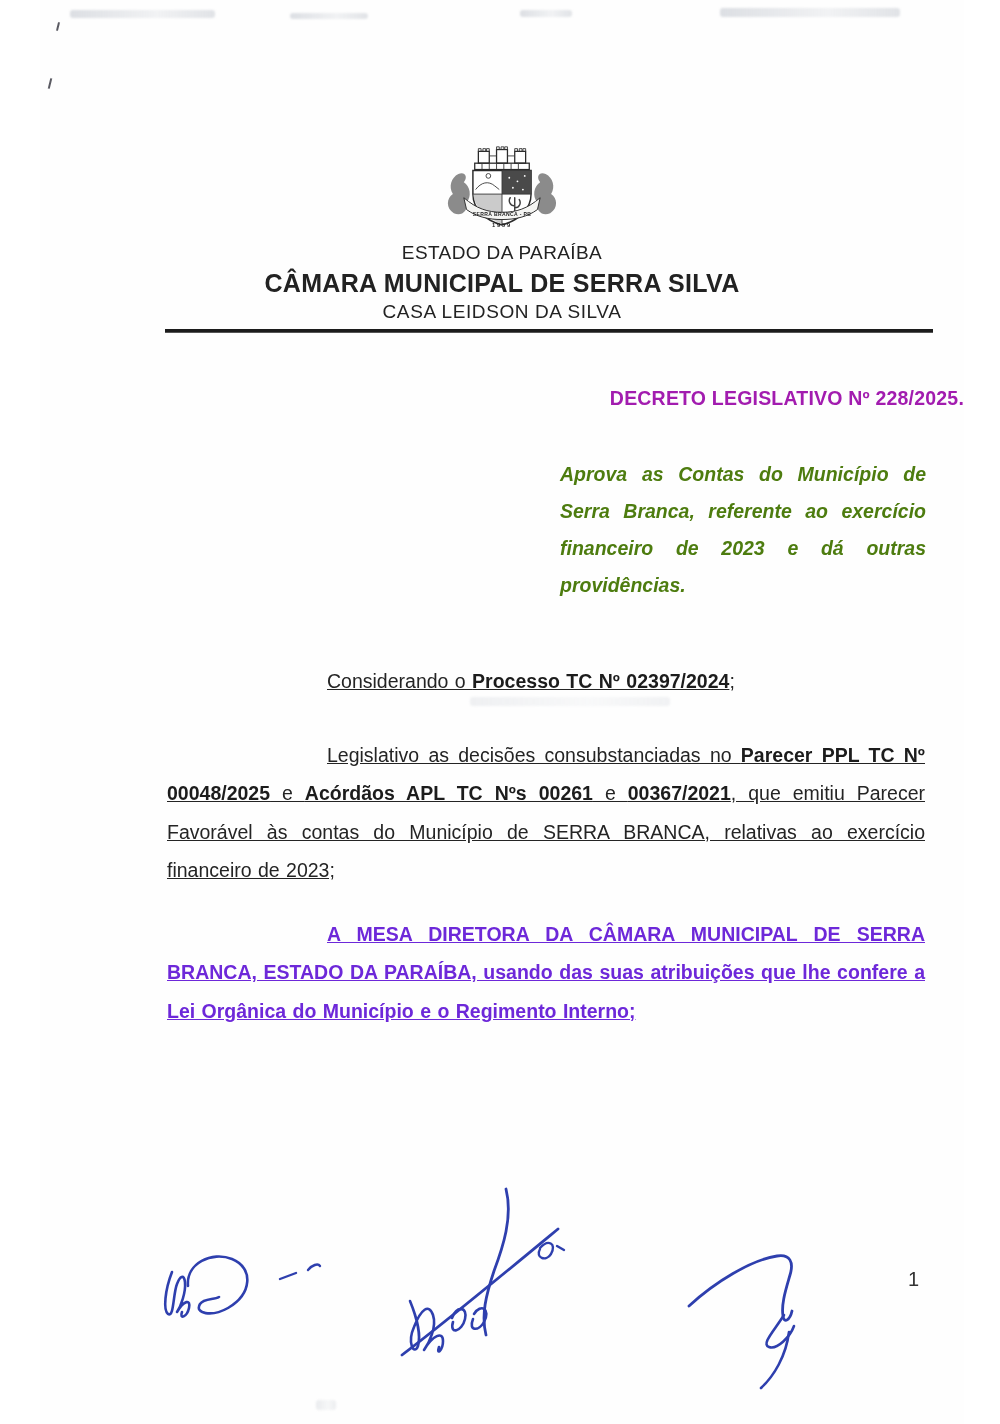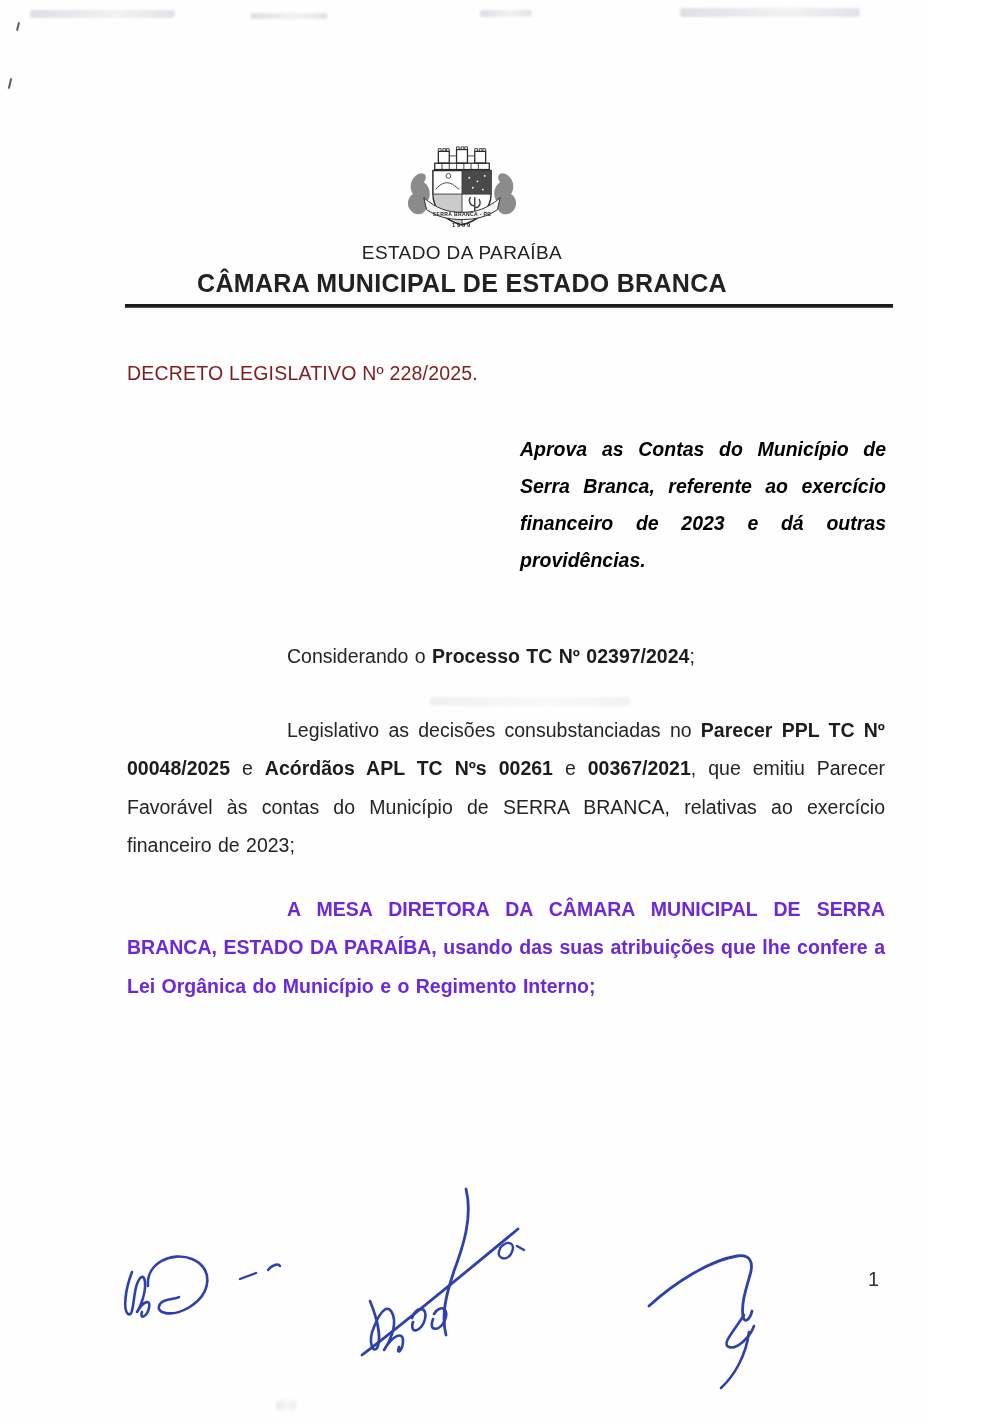--- a/index.html
+++ b/index.html
@@ -1,37 +1,37 @@
 <!DOCTYPE html>
 <html lang="pt-BR"><head>
 <meta charset="utf-8">
 <style>
   html,body{margin:0;padding:0;}
   body{width:1000px;height:1424px;background:#ffffff;font-family:"Liberation Sans",sans-serif;}
-  .page{position:relative;width:924px;height:1424px;background:#fefefe;overflow:hidden;color:#242424;}
+  .page{position:relative;width:924px;height:1424px;background:#fefefe;overflow:hidden;color:#242424;margin-left:40px;}
 
   
   .artifact{position:absolute;pointer-events:none;}
   .smudge{background:linear-gradient(90deg,rgba(150,158,172,.32),rgba(150,158,172,.12) 60%,rgba(150,158,172,.28));filter:blur(1.2px);border-radius:3px;}
   .tickmark{width:2px;height:9px;background:#5a5a62;border-radius:2px;transform:rotate(14deg);filter:blur(.3px);}
 
   
   .crest-row{padding-top:138px;text-align:center;height:92px;}
   .crest-row svg{display:inline-block;}
   .hline{text-align:center;color:#222;}
   .state{margin-top:12px;font-size:19px;line-height:22px;letter-spacing:.4px;}
   .chamber{margin-top:4px;font-size:25px;line-height:30px;font-weight:700;letter-spacing:.3px;}
   .house{margin-top:3px;font-size:19px;line-height:22px;letter-spacing:.6px;}
   .rule{margin:6px 0 0 125px;width:768px;height:3px;background:#1c1c1c;border-bottom:1px solid #555;}
 
   
-  .doc-title{margin:54px 0 0 127px;font-size:19.5px;font-weight:400;letter-spacing:.2px;color:#7f1d1d;}
-  .epigraph{margin:46px 0 0 520px;width:366px;font-size:19.5px;line-height:37px;font-weight:700;font-style:italic;text-align:justify;text-align-last:left;color:#000000;}
+  .doc-title{margin:54px 0 0 127px;font-size:19.5px;font-weight:700;letter-spacing:.2px;color:#a21caf;text-align:right;}
+  .epigraph{margin:46px 0 0 520px;width:366px;font-size:19.5px;line-height:37px;font-weight:700;font-style:italic;text-align:justify;text-align-last:left;color:#4d7c0f;}
   .paragraphs{margin-left:127px;width:758px;font-size:19.5px;line-height:38.5px;color:#242424;}
-  .para{text-align:justify;text-indent:160px;margin:0;word-spacing:1px;}
+  .para{text-align:justify;text-indent:160px;margin:0;word-spacing:1px;text-decoration:underline;}
   .p1{margin-top:58px;}
   .p2{margin-top:35px;}
   .p3{margin-top:11px;}
   .p4{margin-top:25px;font-weight:700;color:#6d28d9;}
   .p5{margin-top:19px;}
   .seg-b{font-weight:700;color:#1c1c1c;}
 
   
   .page-number{position:absolute;left:868px;top:1268px;font-size:20px;color:#333;}
   .sig{position:absolute;pointer-events:none;}
@@ -92,21 +92,22 @@
 
       <g>
         <path d="M24,62 C38,74 50,78 66,78 C82,78 94,74 108,62 L105,75 C94,83 81,86 66,86 C51,86 38,83 27,75 Z" fill="#f5f5f3" stroke="#333" stroke-width="1.1"></path>
         <text x="66" y="82" text-anchor="middle" font-size="5.6" font-weight="bold" letter-spacing="0.4" fill="#222">SERRA BRANCA - PB</text>
         <text x="66" y="94" text-anchor="middle" font-size="6.4" font-weight="bold" letter-spacing="2" fill="#222">1959</text>
       </g>
     </svg>
   </div>
 
   <div class="hline state">ESTADO DA PARAÍBA</div>
-  <div class="hline chamber">CÂMARA MUNICIPAL DE ESTADO BRANCA</div>
+  <div class="hline chamber">CÂMARA MUNICIPAL DE SERRA SILVA</div>
+  <div class="hline house">CASA LEIDSON DA SILVA</div>
   <div class="rule"></div>
 
   <div class="doc-title">DECRETO LEGISLATIVO Nº 228/2025.</div>
 
   <div class="epigraph">Aprova as Contas do Município de Serra Branca, referente ao exercício financeiro de 2023 e dá outras providências.</div>
 
   <div class="paragraphs">
     <p class="para p1"><span>Considerando o </span><span class="seg-b">Processo TC Nº 02397/2024</span><span>;</span></p>
 
     <p class="para p2"><span>Legislativo as decisões consubstanciadas no </span><span class="seg-b">Parecer PPL TC Nº 00048/2025</span><span> e </span><span class="seg-b">Acórdãos APL TC Nºs 00261</span><span> e </span><span class="seg-b">00367/2021</span><span>, que emitiu Parecer Favorável às contas do Município de SERRA BRANCA, relativas ao exercício financeiro de 2023;</span></p>

